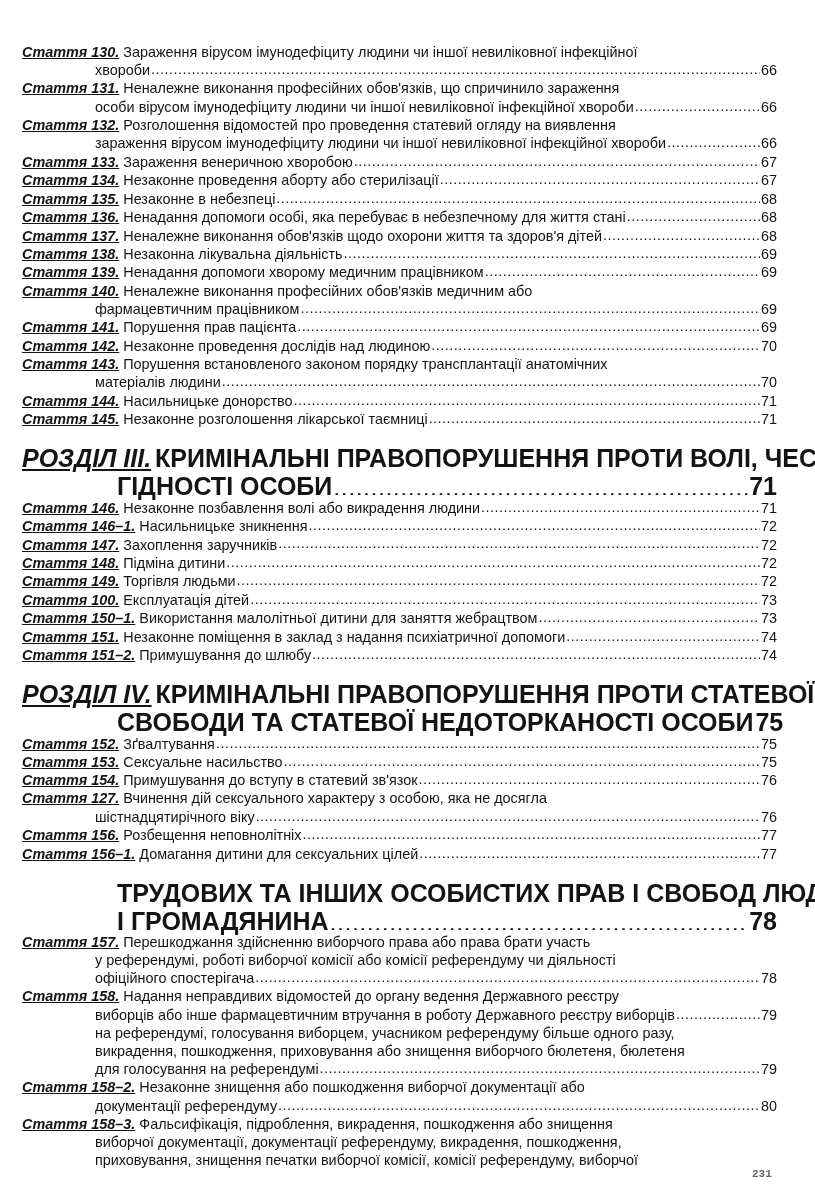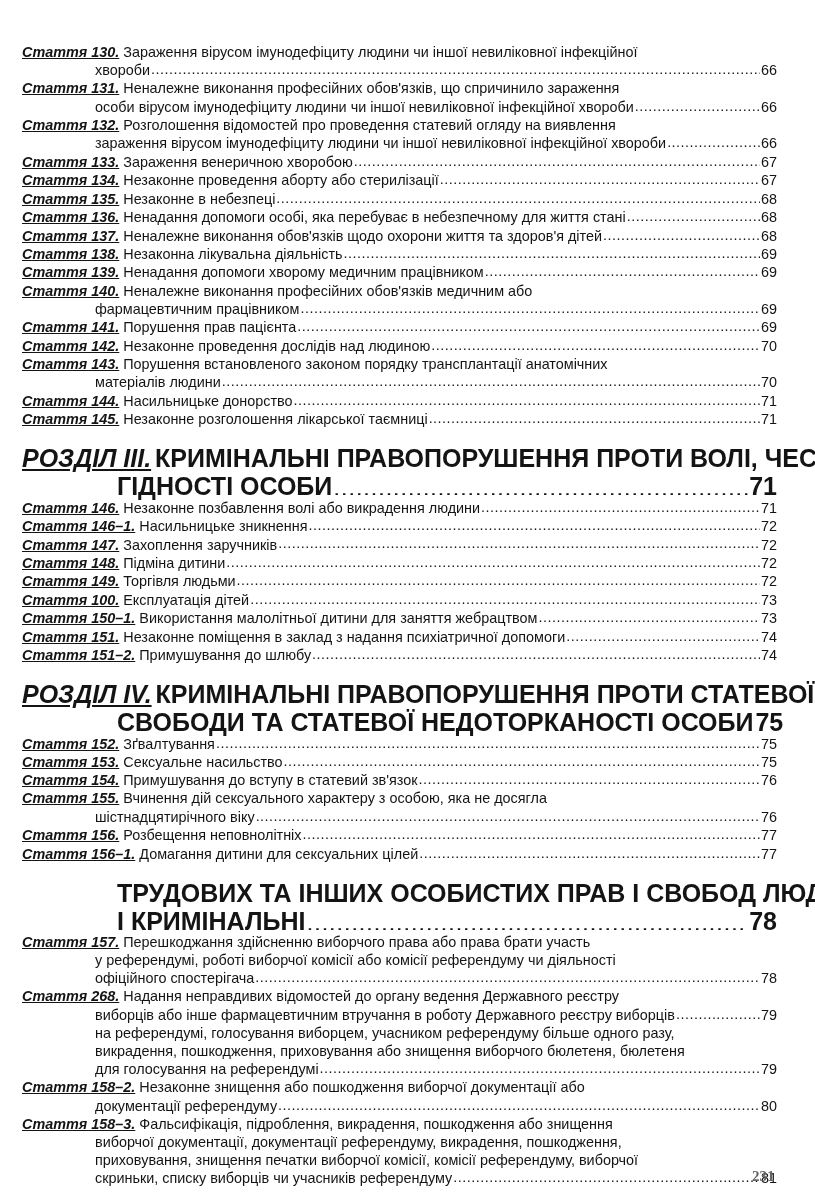--- a/index.html
+++ b/index.html
@@ -22,21 +22,21 @@
     content: "....................................................................................................................................................................................................................................................................";
     position: absolute; left: 0; bottom: -3px; letter-spacing: 0.5px; font-weight: normal; font-style: normal;
   }
   .pg { text-align: left; }
   .section { font-size: 25px; line-height: 24px; font-weight: bold; margin-top: 18px; margin-bottom: 0px; }
   .section .label { font-style: italic; }
   .section .line.cont { padding-left: 95px; }
   .section .dots::after { bottom: -4px; letter-spacing: 0.5px; }
   .folio {
     position: absolute; left: 752px; top: 1168px;
-    font-family: Liberation Serif, serif; font-size: 15px; font-weight: bold; color: #666;
+    font-family: Liberation Mono, monospace; font-size: 11px; font-weight: bold; color: #666;
   }
 </style>
 </head>
 <body>
 
 <div class="page" id="toc">
     <div class="entry">
       <div class="line">
         <span class="label">Стаття 130.</span>
         <span class="title">Зараження вірусом імунодефіциту людини чи іншої невиліковної інфекційної</span>
@@ -292,21 +292,21 @@
     <div class="entry">
       <div class="line">
         <span class="label">Стаття 154.</span>
         <span class="title">Примушування до вступу в статевий зв'язок</span>
         <span class="dots"></span>
         <span class="pg">76</span>
       </div>
     </div>
     <div class="entry">
       <div class="line">
-        <span class="label">Стаття 155.</span>
+        <span class="label">Стаття 127.</span>
         <span class="title">Вчинення дій сексуального характеру з особою, яка не досягла</span>
       </div>
       <div class="line cont">
         <span class="title">шістнадцятирічного віку</span>
         <span class="dots"></span>
         <span class="pg">76</span>
       </div>
     </div>
     <div class="entry">
       <div class="line">
@@ -322,42 +322,42 @@
         <span class="title">Домагання дитини для сексуальних цілей</span>
         <span class="dots"></span>
         <span class="pg">77</span>
       </div>
     </div>
     <div class="section">
       <div class="line cont">
         <span class="title">ТРУДОВИХ ТА ІНШИХ ОСОБИСТИХ ПРАВ І СВОБОД ЛЮДИНИ</span>
       </div>
       <div class="line cont">
-        <span class="title">І КРИМІНАЛЬНІ</span>
+        <span class="title">І ГРОМАДЯНИНА</span>
         <span class="dots"></span>
         <span class="pg">78</span>
       </div>
     </div>
     <div class="entry">
       <div class="line">
         <span class="label">Стаття 157.</span>
         <span class="title">Перешкоджання здійсненню виборчого права або права брати участь</span>
       </div>
       <div class="line cont">
         <span class="title">у референдумі, роботі виборчої комісії або комісії референдуму чи діяльності</span>
       </div>
       <div class="line cont">
         <span class="title">офіційного спостерігача</span>
         <span class="dots"></span>
         <span class="pg">78</span>
       </div>
     </div>
     <div class="entry">
       <div class="line">
-        <span class="label">Стаття 268.</span>
+        <span class="label">Стаття 158.</span>
         <span class="title">Надання неправдивих відомостей до органу ведення Державного реєстру</span>
       </div>
       <div class="line cont">
         <span class="title">виборців або інше фармацевтичним втручання в роботу Державного реєстру виборців</span>
         <span class="dots"></span>
         <span class="pg">79</span>
       </div>
     </div>
     <div class="entry">
       <div class="line cont">
@@ -386,21 +386,16 @@
     <div class="entry">
       <div class="line">
         <span class="label">Стаття 158–3.</span>
         <span class="title">Фальсифікація, підроблення, викрадення, пошкодження або знищення</span>
       </div>
       <div class="line cont">
         <span class="title">виборчої документації, документації референдуму, викрадення, пошкодження,</span>
       </div>
       <div class="line cont">
         <span class="title">приховування, знищення печатки виборчої комісії, комісії референдуму, виборчої</span>
-      </div>
-      <div class="line cont">
-        <span class="title">скриньки, списку виборців чи учасників референдуму</span>
-        <span class="dots"></span>
-        <span class="pg">81</span>
       </div>
     </div>
   </div>
 <div class="folio">231</div>
 
 </body></html>

